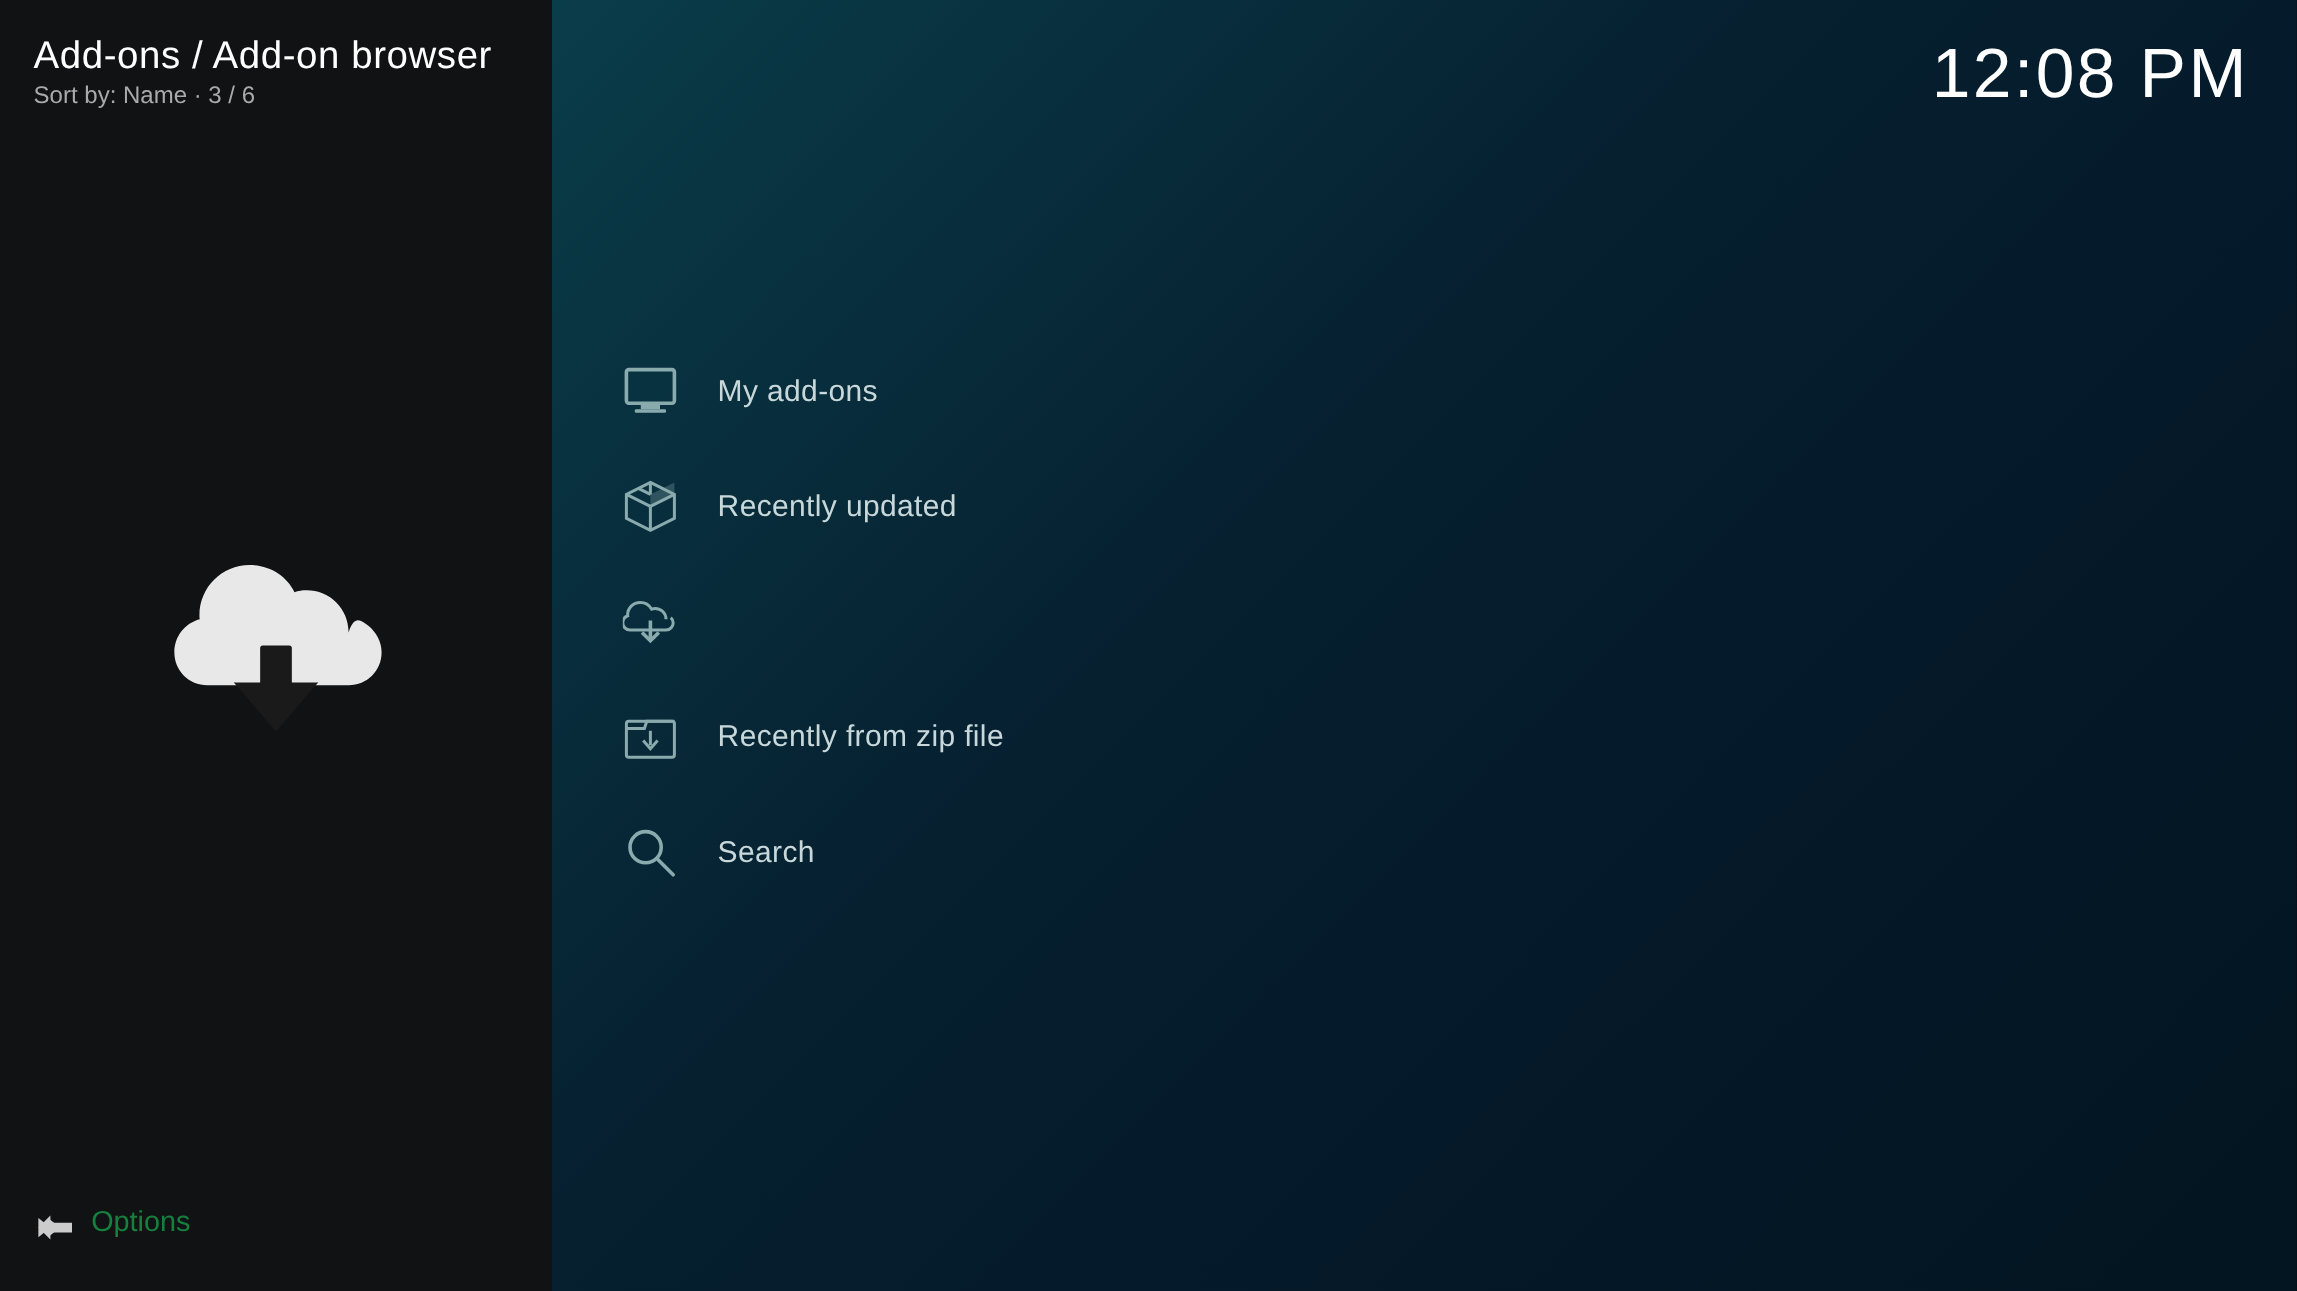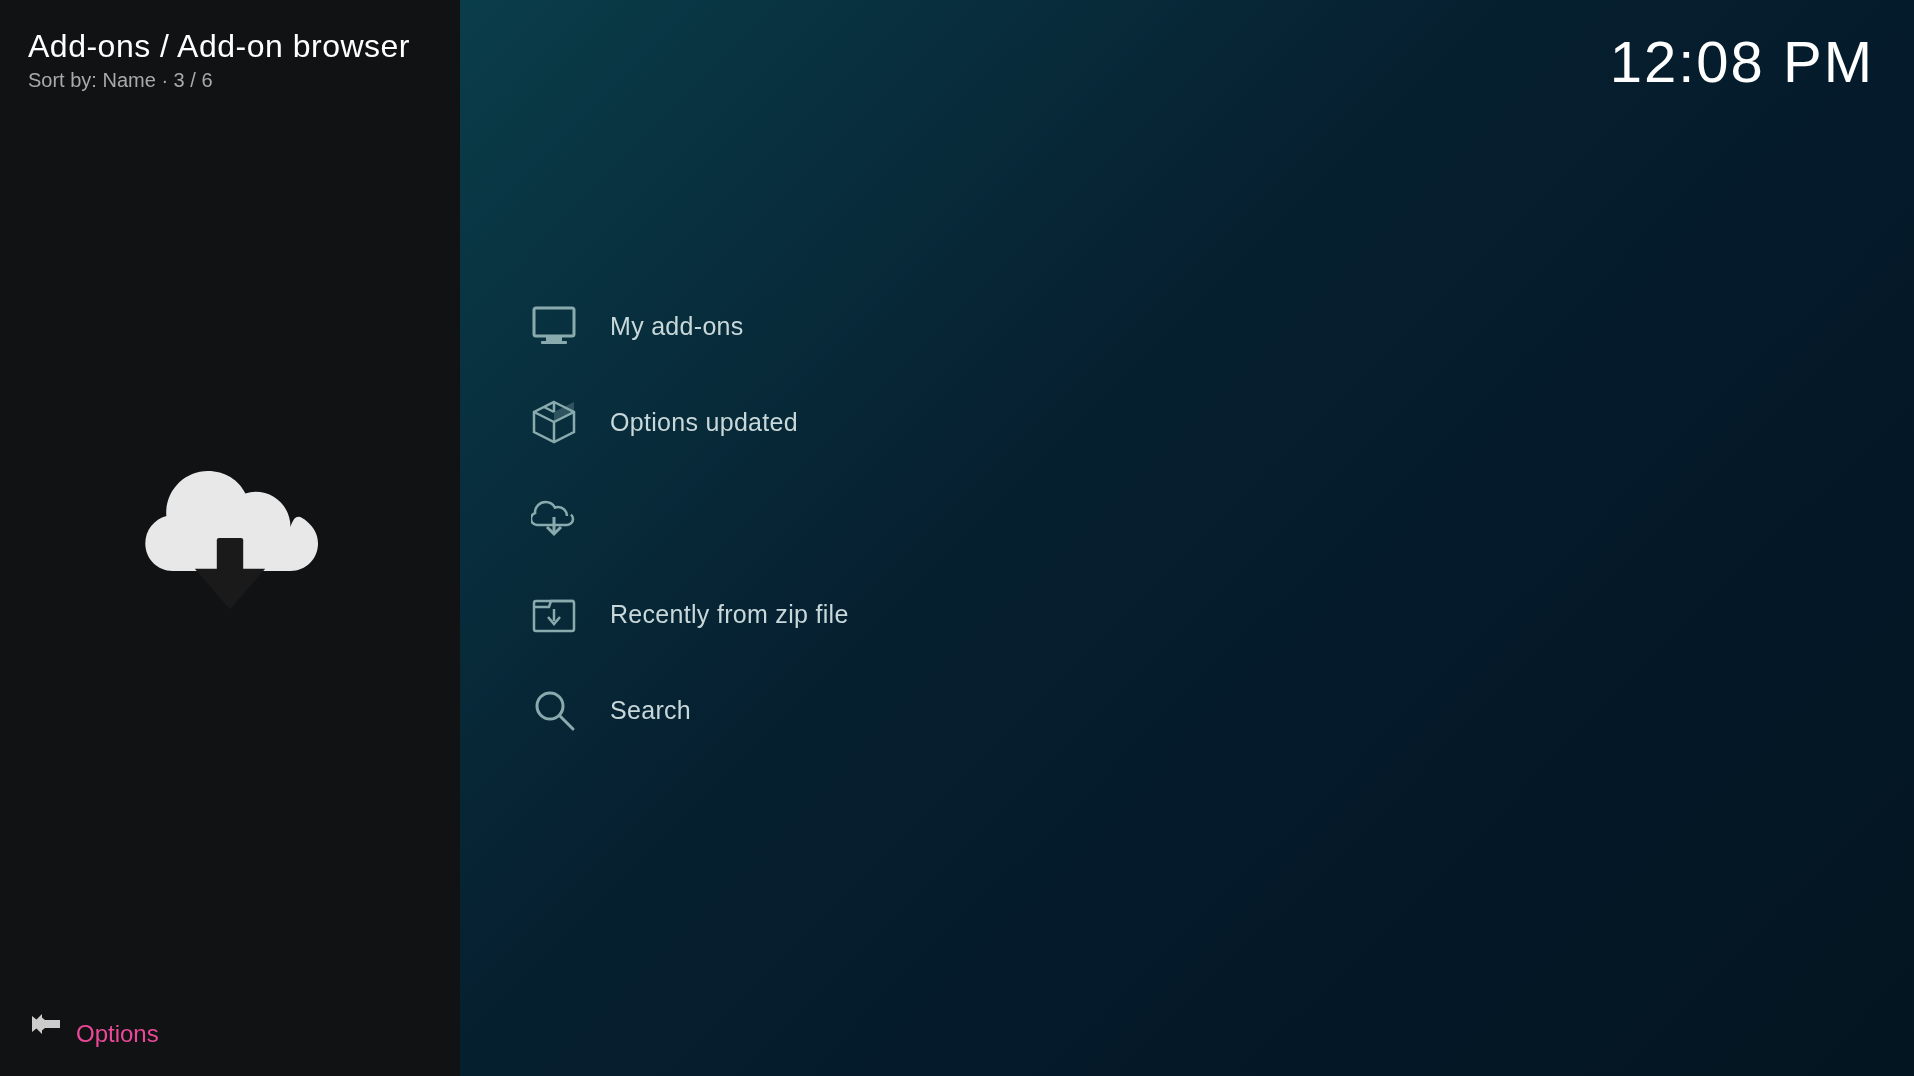--- a/index.html
+++ b/index.html
@@ -55,34 +55,34 @@
       display: flex;
       align-items: center;
       justify-content: center;
     }
 
     .sidebar-footer {
       position: absolute;
       bottom: 28px;
       left: 28px;
       display: flex;
-      align-items: flex-end;
+      align-items: flex-start;
       gap: 12px;
-      color: #ec4899;
+      color: #15803d;
       font-size: 24px;
       cursor: pointer;
     }
 
     .main-content {
       flex: 1;
       height: 100%;
       background: linear-gradient(135deg, #0a3d4a 0%, #062030 40%, #041828 70%, #031520 100%);
       display: flex;
       flex-direction: column;
-      padding: 0 48px;
+      padding: 0 36px;
       position: relative;
     }
 
     .clock {
       position: absolute;
       top: 28px;
       right: 40px;
       color: #ffffff;
       font-size: 58px;
       font-weight: 200;
@@ -186,21 +186,21 @@
           <polygon points="23,3 43,13 43,33 23,43 3,33 3,13" stroke="#8aabae" stroke-width="2.5" fill="none"></polygon>
           <polygon points="23,13 43,3 43,13 23,23" fill="#8aabae" opacity="0.3"></polygon>
           <line x1="3" y1="13" x2="23" y2="23" stroke="#8aabae" stroke-width="2.5"></line>
           <line x1="43" y1="13" x2="23" y2="23" stroke="#8aabae" stroke-width="2.5"></line>
           <line x1="23" y1="23" x2="23" y2="43" stroke="#8aabae" stroke-width="2.5"></line>
 
           <line x1="23" y1="3" x2="23" y2="13" stroke="#8aabae" stroke-width="2.5"></line>
           <line x1="13" y1="8" x2="23" y2="13" stroke="#8aabae" stroke-width="2.5"></line>
         </svg>
       </div>
-      <span class="menu-item-label">Options updated</span>
+      <span class="menu-item-label">Recently updated</span>
     </div>
 
     <div class="menu-item">
       <div class="menu-item-icon">
         <svg width="46" height="46" viewBox="0 0 46 46" fill="none">
           <path d="M36 21 C36 16 32 12 27 12 C26 12 25 12.2 24 12.6 C22 9 18.5 7 14.5 7 C8.7 7 4 11.7 4 17.5 C4 17.7 4 17.9 4.05 18.1 C1.6 19 0 21.3 0 24 C0 27.3 2.7 30 6 30 L36 30 C39.3 30 42 27.3 42 24 C42 22.3 41.2 20.8 40 19.7" stroke="#8aabae" stroke-width="2.5" fill="none"></path>
           <line x1="23" y1="22" x2="23" y2="38" stroke="#8aabae" stroke-width="3"></line>
           <polyline points="16,32 23,39 30,32" stroke="#8aabae" stroke-width="3" fill="none"></polyline>
         </svg>
       </div>

